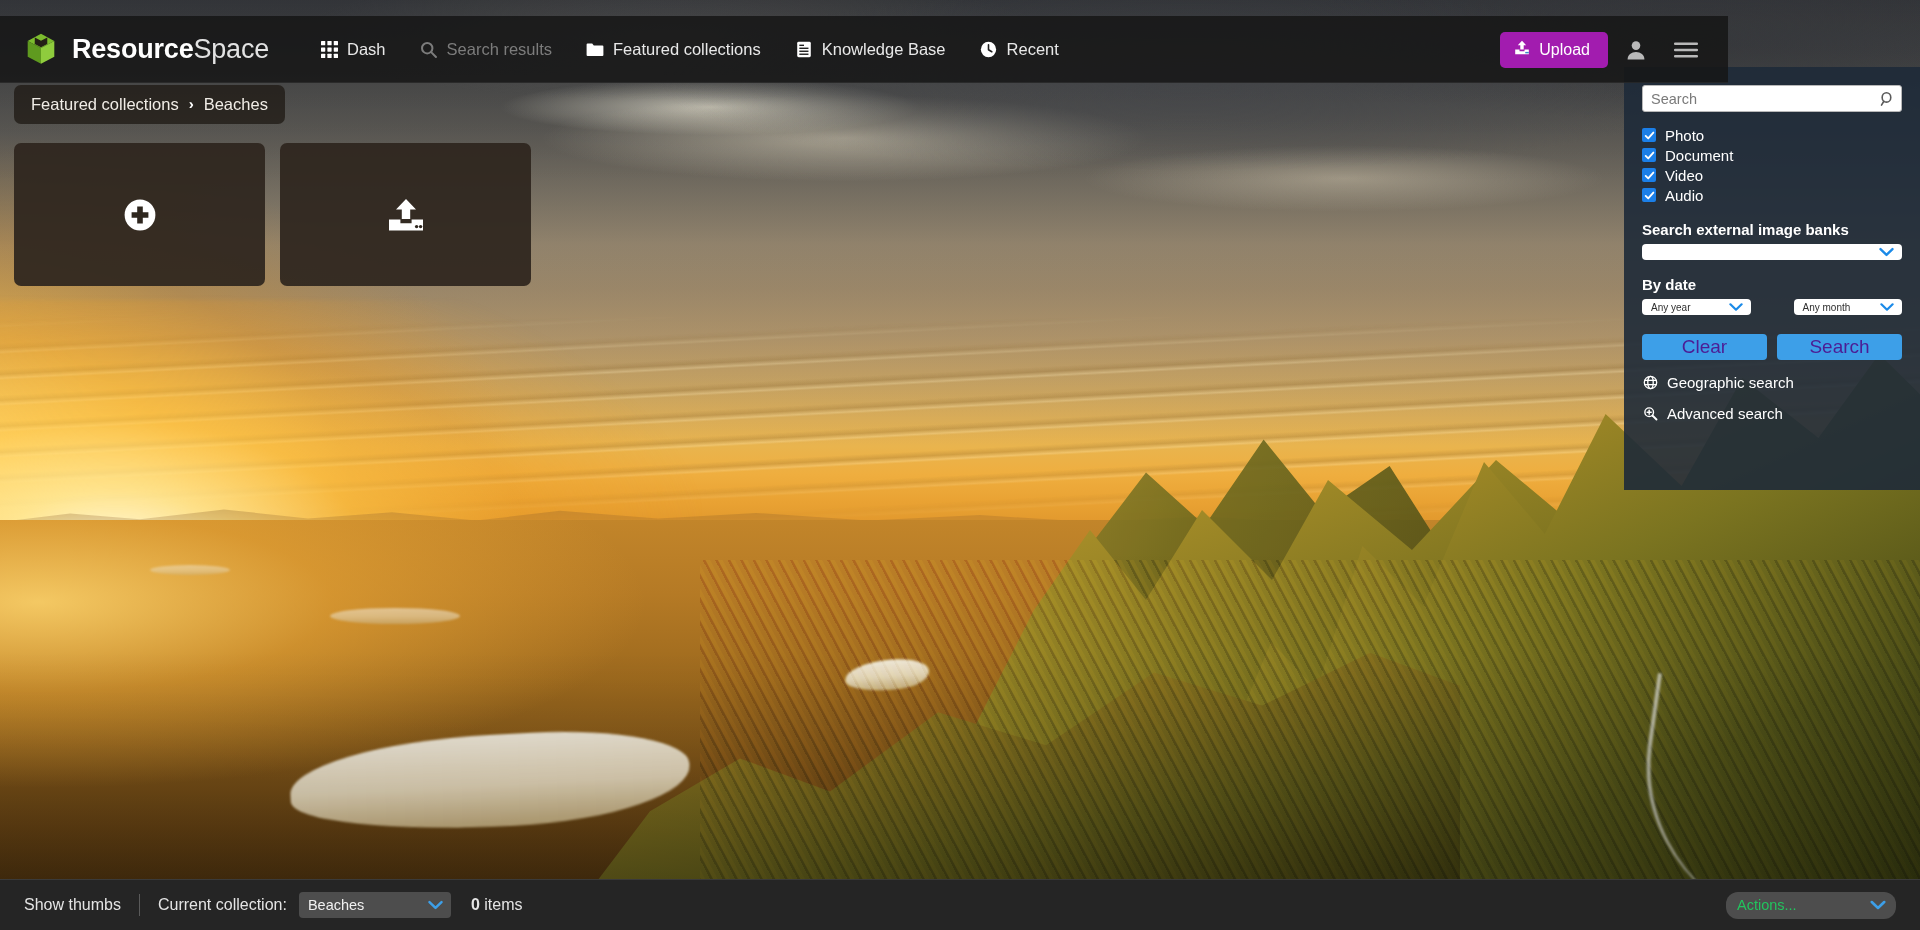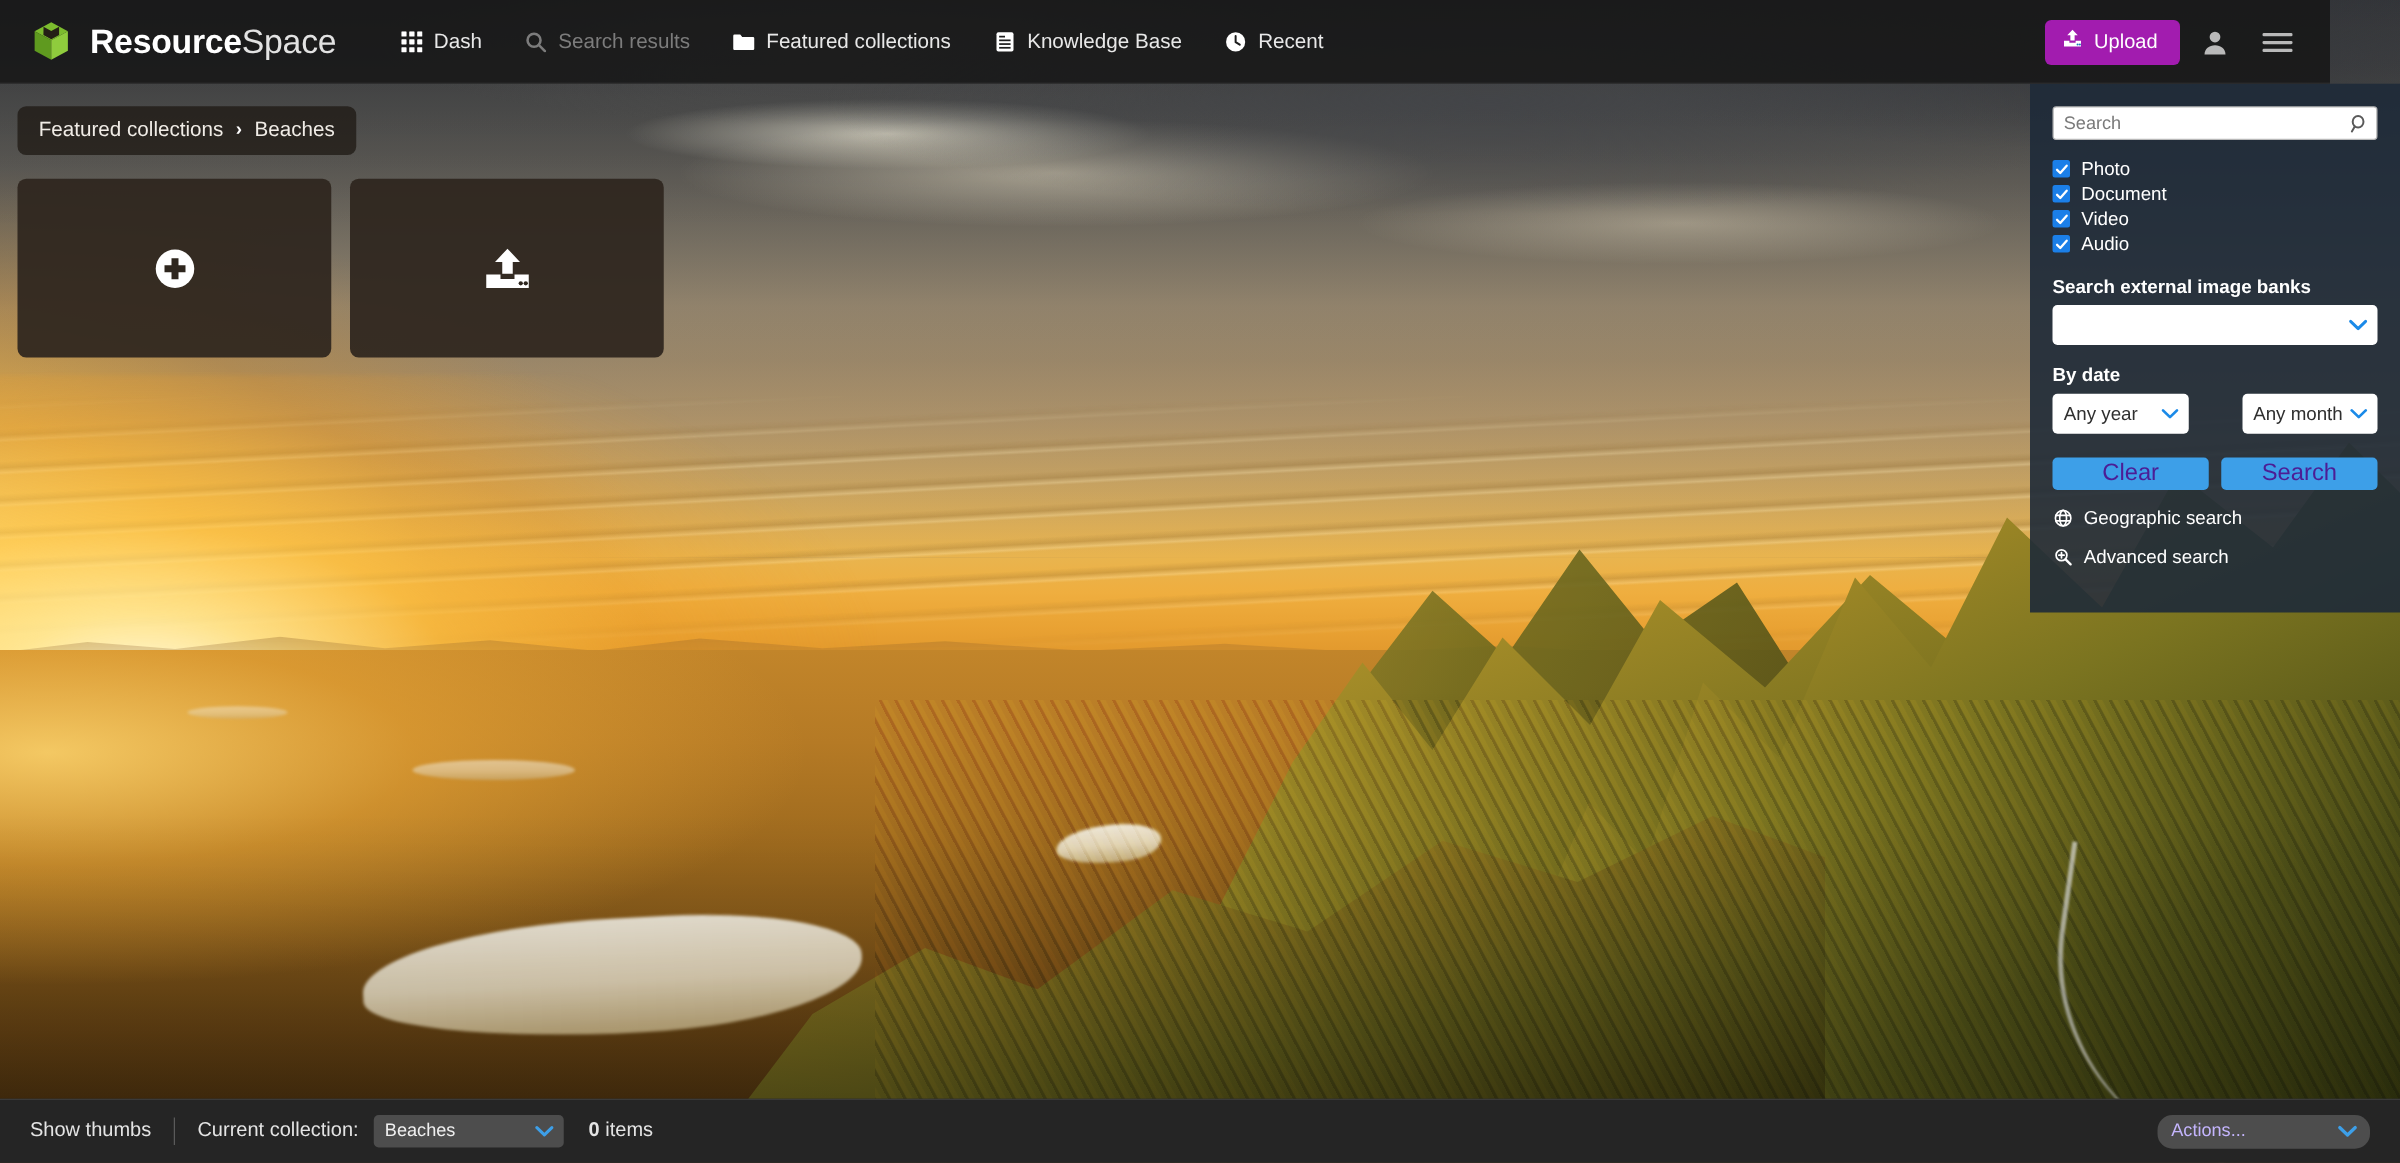--- a/index.html
+++ b/index.html
@@ -179,22 +179,22 @@
   }
   .veil {
     position: absolute; inset: 0;
     background: linear-gradient(to bottom, rgba(0,0,0,0.10) 0%, rgba(0,0,0,0.0) 20%, rgba(0,0,0,0.0) 70%, rgba(0,0,0,0.22) 100%);
     pointer-events: none;
   }
 
   
   #header {
     position: absolute;
-    left: 0; top: 0;
-    width: 1864px; height: 67px;
+    left: 0; top: 16px;
+    width: 1728px; height: 67px;
     background: rgba(22,22,22,0.86);
     display: flex;
     align-items: flex-end;
     z-index: 40;
     color: #fff;
   }
   #header::after {
     content: "";
     position: absolute; left: 0; right: 0; bottom: 0; height: 1px;
     background: rgba(255,255,255,0.06);
@@ -362,25 +362,25 @@
   .field-label {
     font-weight: 700;
     font-size: 15px;
     color: #ffffff;
     margin: 16px 0 6px 0;
   }
   .sel {
     position: relative;
     background: #ffffff;
     border-radius: 4px;
-    height: 32px;
+    height: 16px;
     display: flex; align-items: center;
     padding: 0 26px 0 9px;
     color: #2f2f2f;
-    font-size: 15px;
+    font-size: 10px;
     cursor: pointer;
     white-space: nowrap;
     overflow: hidden;
   }
   .sel .chev {
     position: absolute; right: 8px; top: 50%;
     transform: translateY(-50%);
     color: #1b8ae8;
     display: flex;
   }
@@ -461,21 +461,21 @@
   #item-count b { font-weight: 700; }
   #sel-actions {
     position: relative;
     margin-left: auto; margin-right: 24px;
     width: 170px; height: 27px;
     background: #4d4d4d;
     border-radius: 12px;
     display: flex; align-items: center;
     padding: 0 28px 0 11px;
     font-size: 14.5px;
-    color: #c4b5fd;
+    color: #22c55e;
     cursor: pointer;
     white-space: nowrap;
     text-align: center;
   }
   #sel-actions .chev { position: absolute; right: 10px; top: 50%; transform: translateY(-50%); color: #3d9fe8; display: flex; }
 </style>
 </head>
 <body>
 
 <div id="app">

